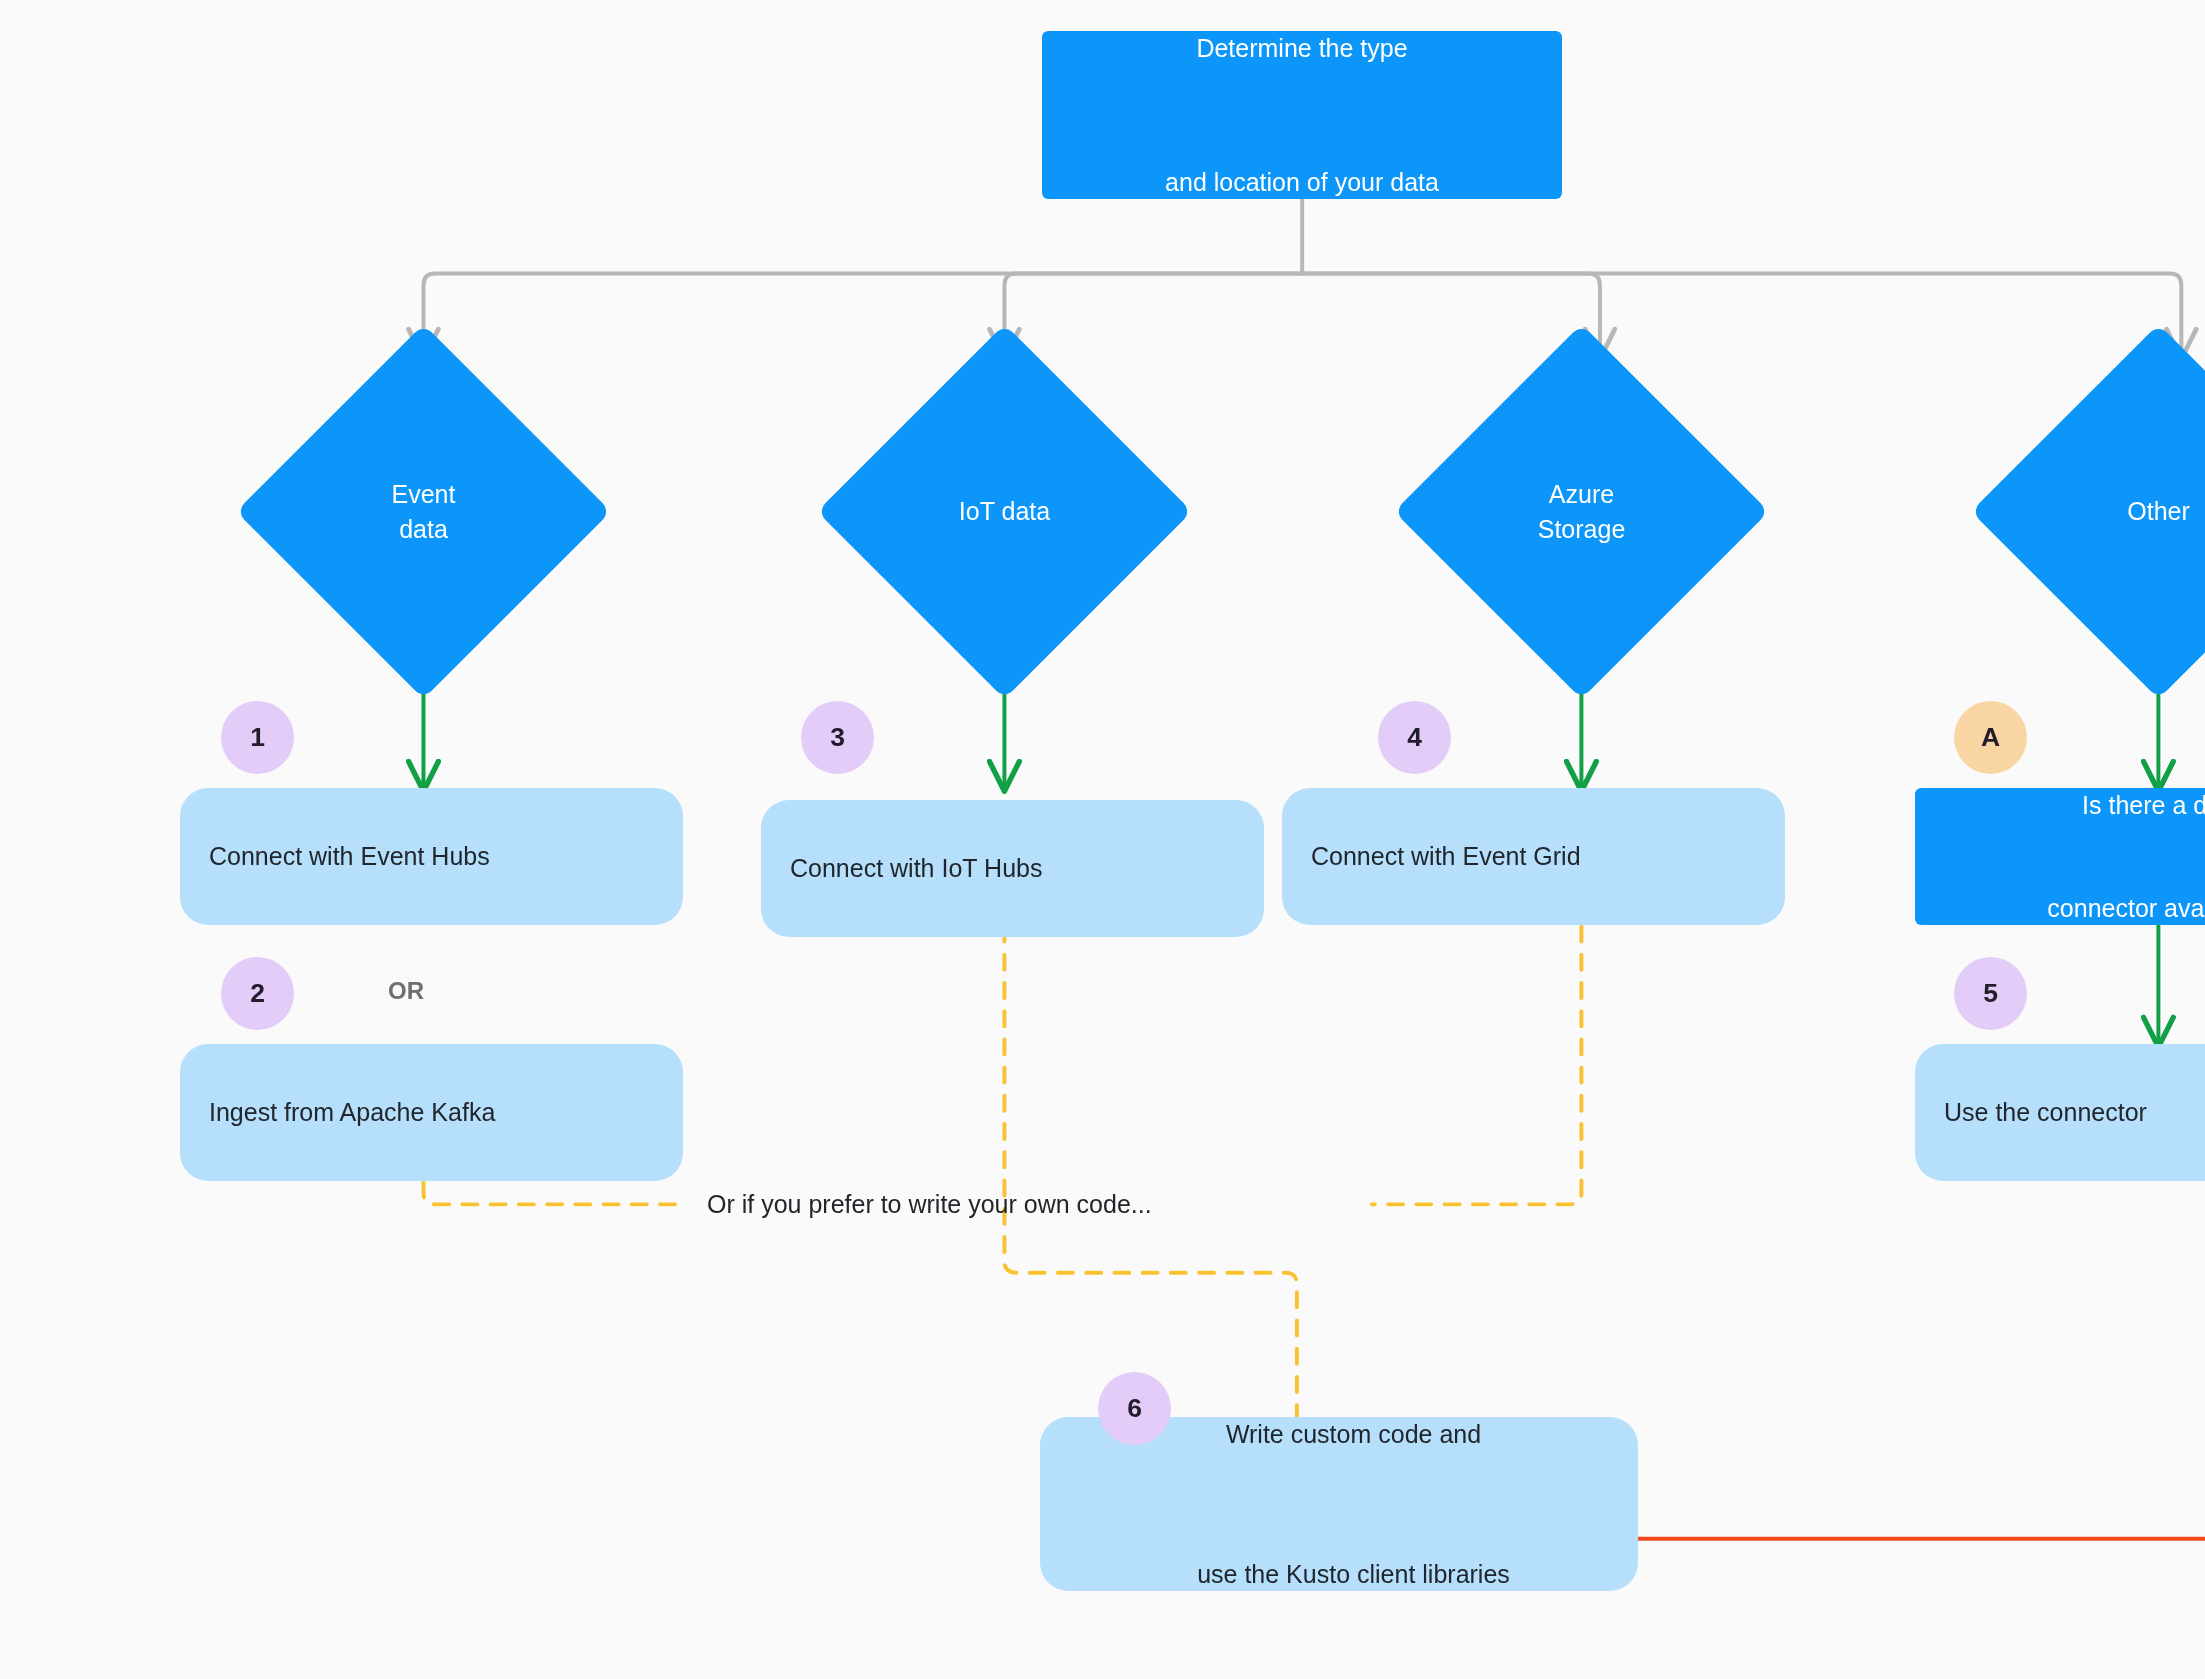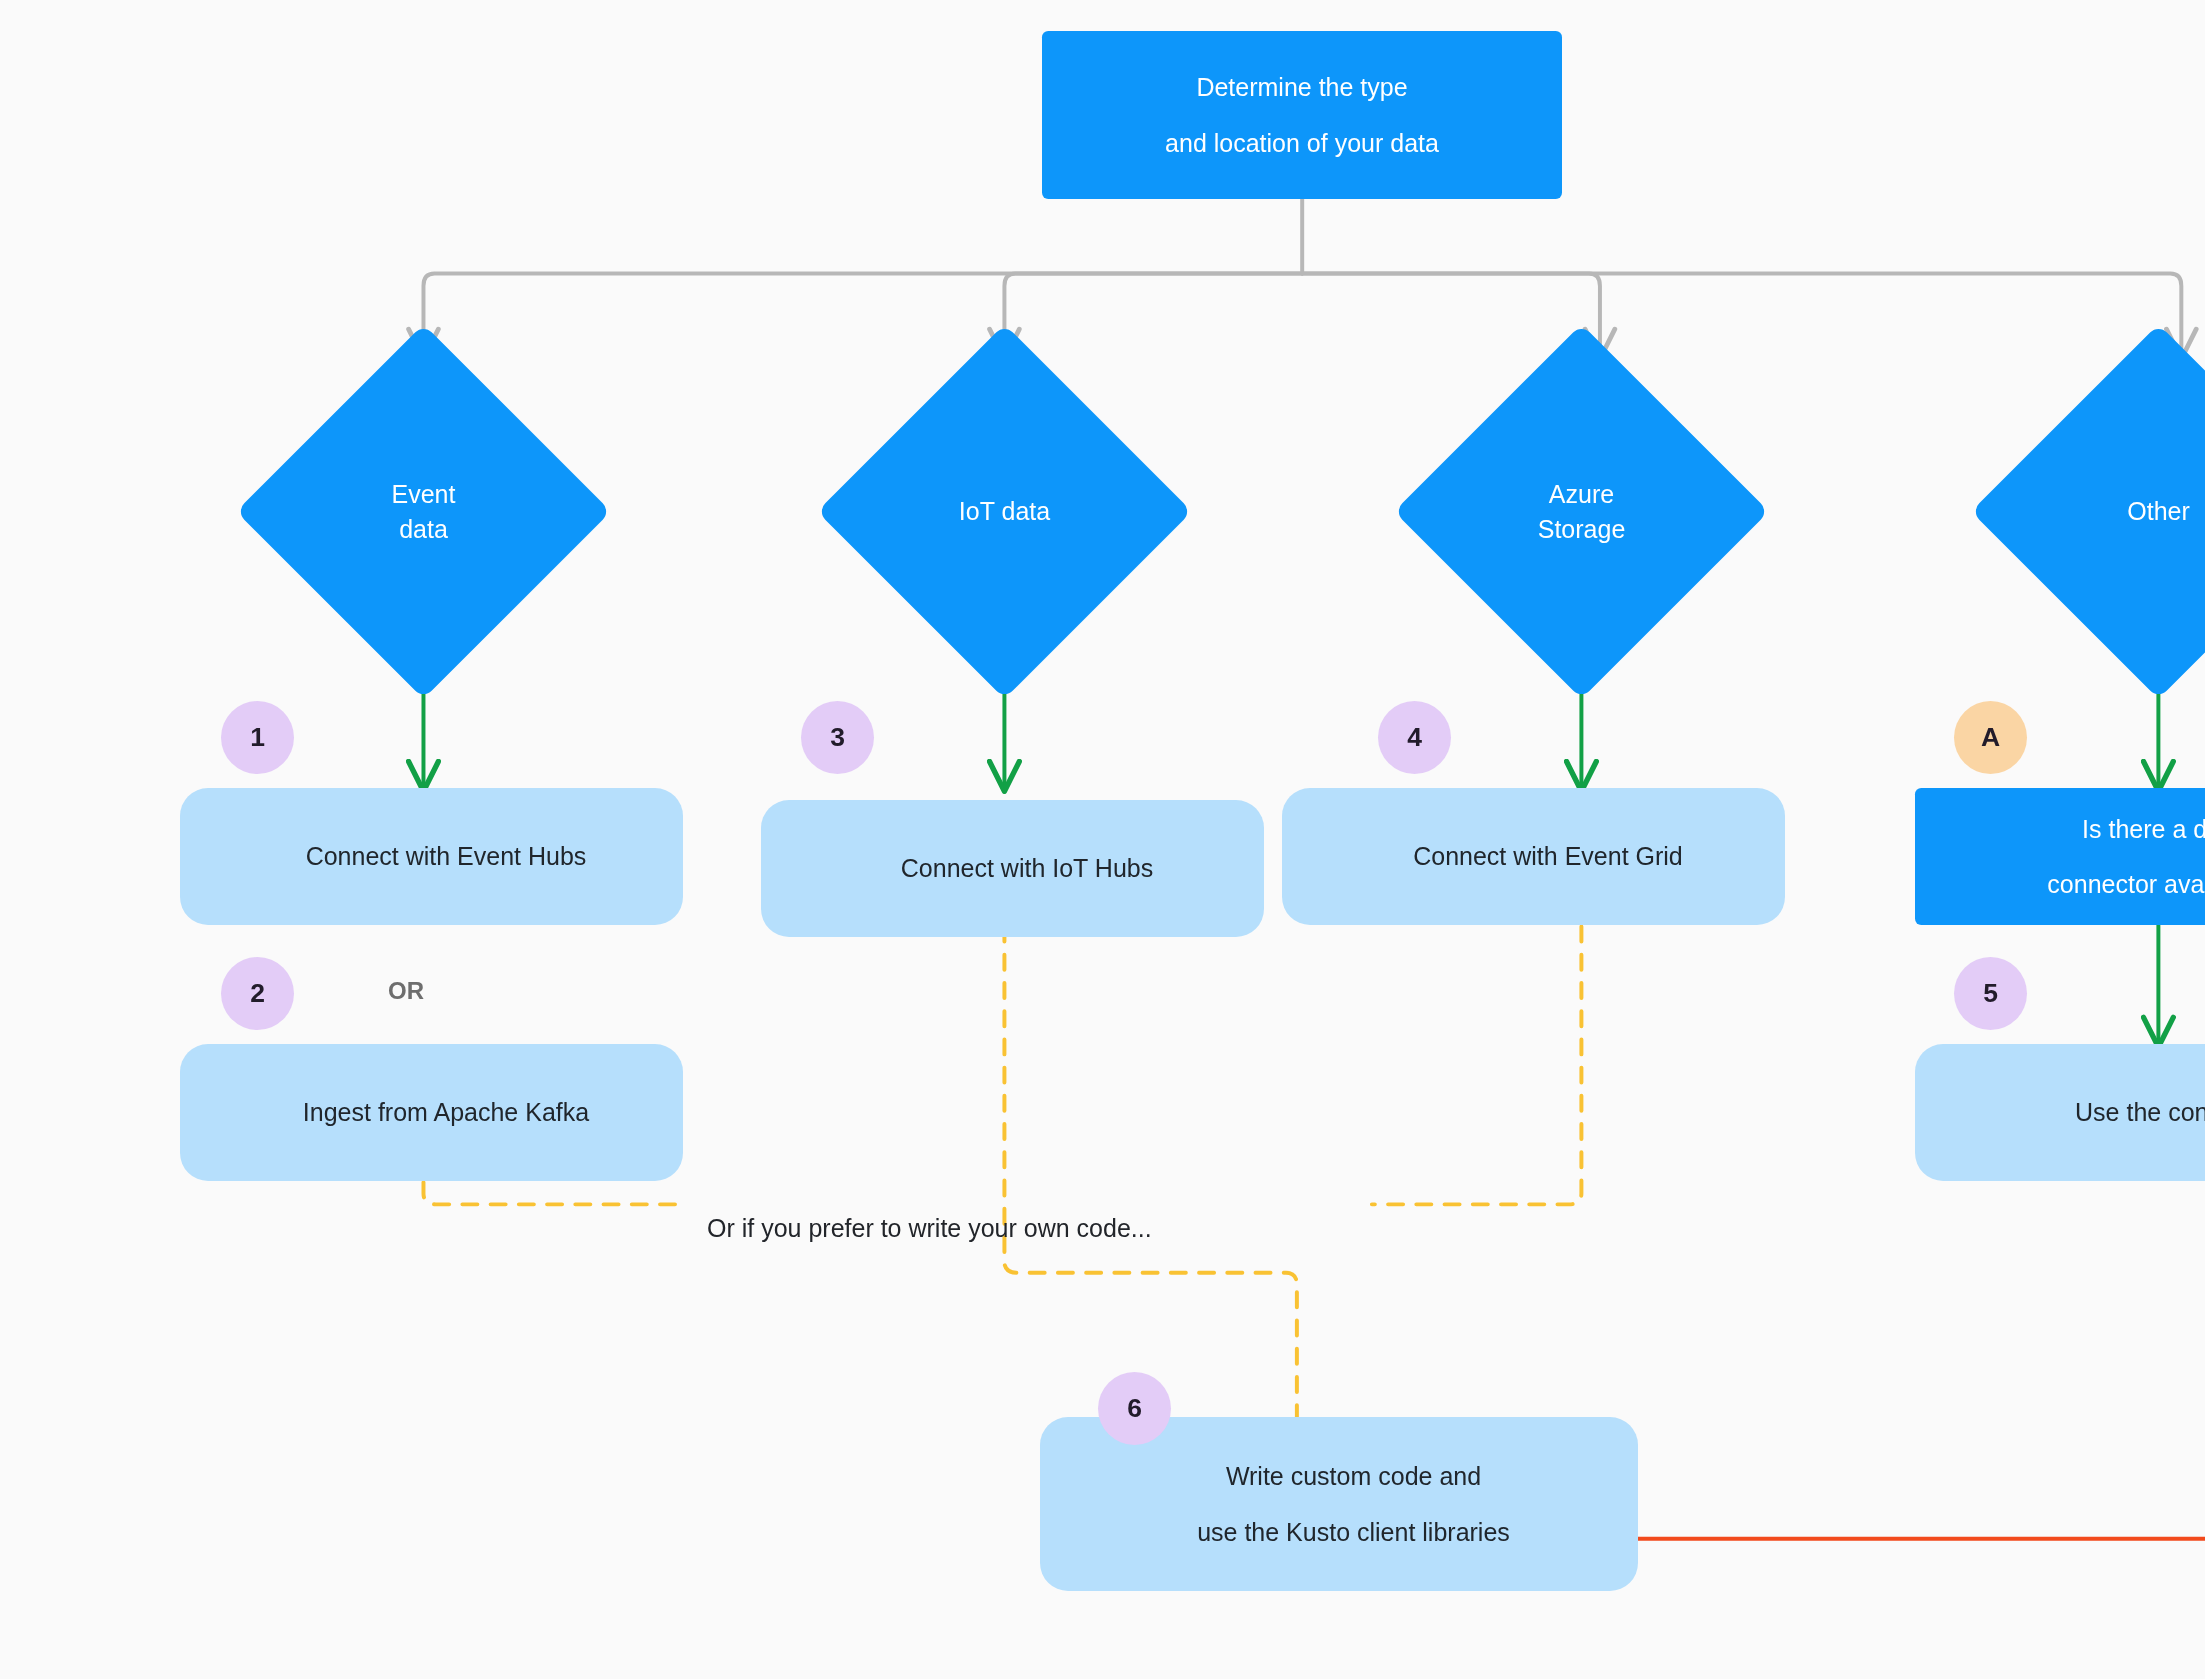--- a/index.html
+++ b/index.html
@@ -7,21 +7,21 @@
   body{
     width:2682px;height:1680px;
     background:#fafafa;
     font-family:"Liberation Sans","DejaVu Sans",sans-serif;
     overflow:hidden;
   }
   #stage{position:relative;width:2682px;height:1680px;}
 
   svg.wires{position:absolute;left:0;top:0;width:2682px;height:1680px;pointer-events:none;}
 
-  .node{position:absolute;box-sizing:border-box;display:flex;align-items:center;justify-content:center;text-align:center;gap:21px;}
+  .node{position:absolute;box-sizing:border-box;display:flex;align-items:center;justify-content:space-between;text-align:center;gap:21px;}
 
   
   .rect-primary{
     background:#0d96fa;
     color:#ffffff;
     border-radius:6.2px;
     font-size:25px;
     line-height:1.38;
     font-weight:400;
   }
@@ -59,21 +59,21 @@
     font-size:26.5px;font-weight:700;color:#221c2b;
   }
   .badge-purple{background:#e3ccf7;}
   .badge-orange{background:#fad5a4;}
 
   
   .wire-label{
     position:absolute;color:#6e6e6e;font-weight:700;font-size:24px;white-space:nowrap;
   }
   .note-label{
-    position:absolute;color:#22252a;font-weight:400;font-size:25px;white-space:nowrap;margin-top:24px;
+    position:absolute;color:#22252a;font-weight:400;font-size:25px;white-space:nowrap;
   }
 </style>
 </head>
 <body>
 
 <div id="stage">
 
   <svg class="wires" viewBox="0 0 6080 3808">
     <defs>
       <marker id="arrow-gray" viewBox="0 0 12 12" refX="9" refY="6" markerWidth="9" markerHeight="9" orient="auto-start-reverse">

